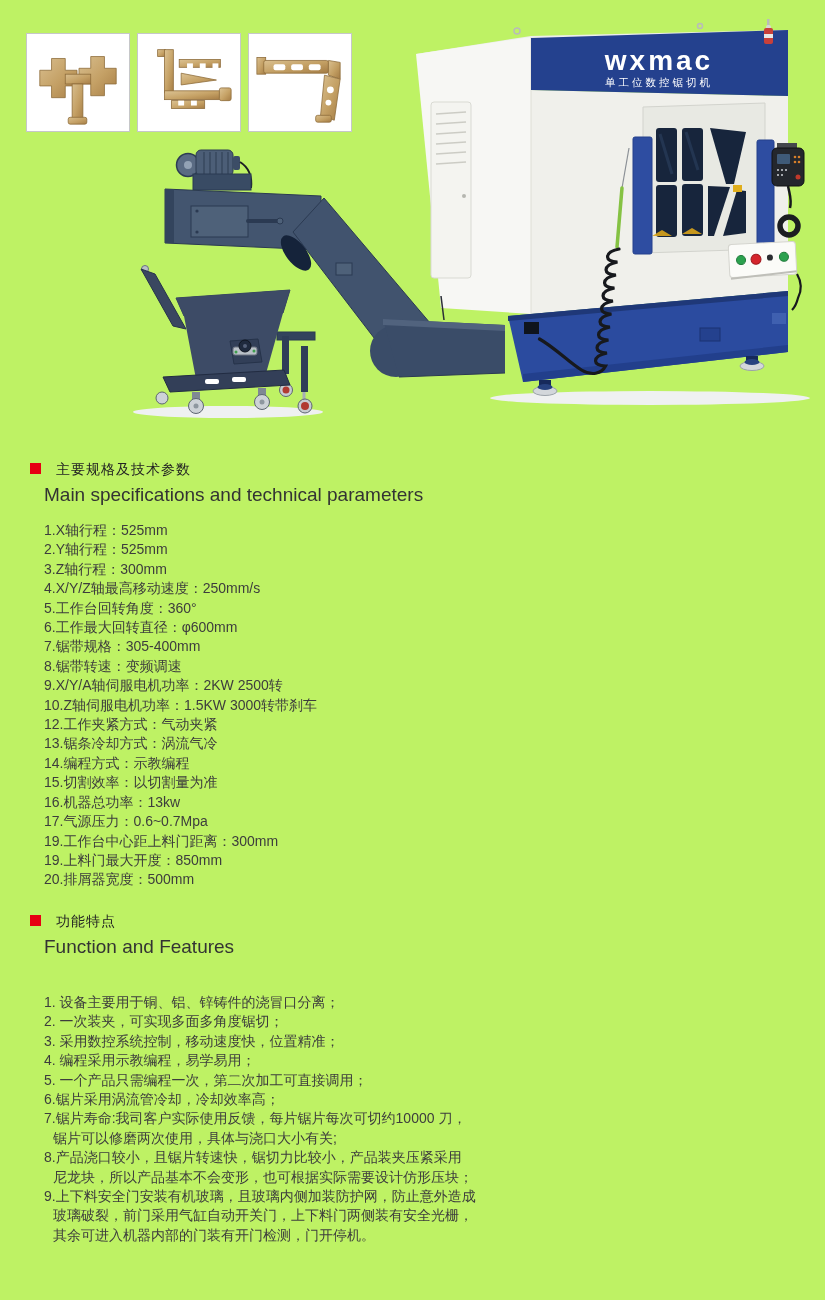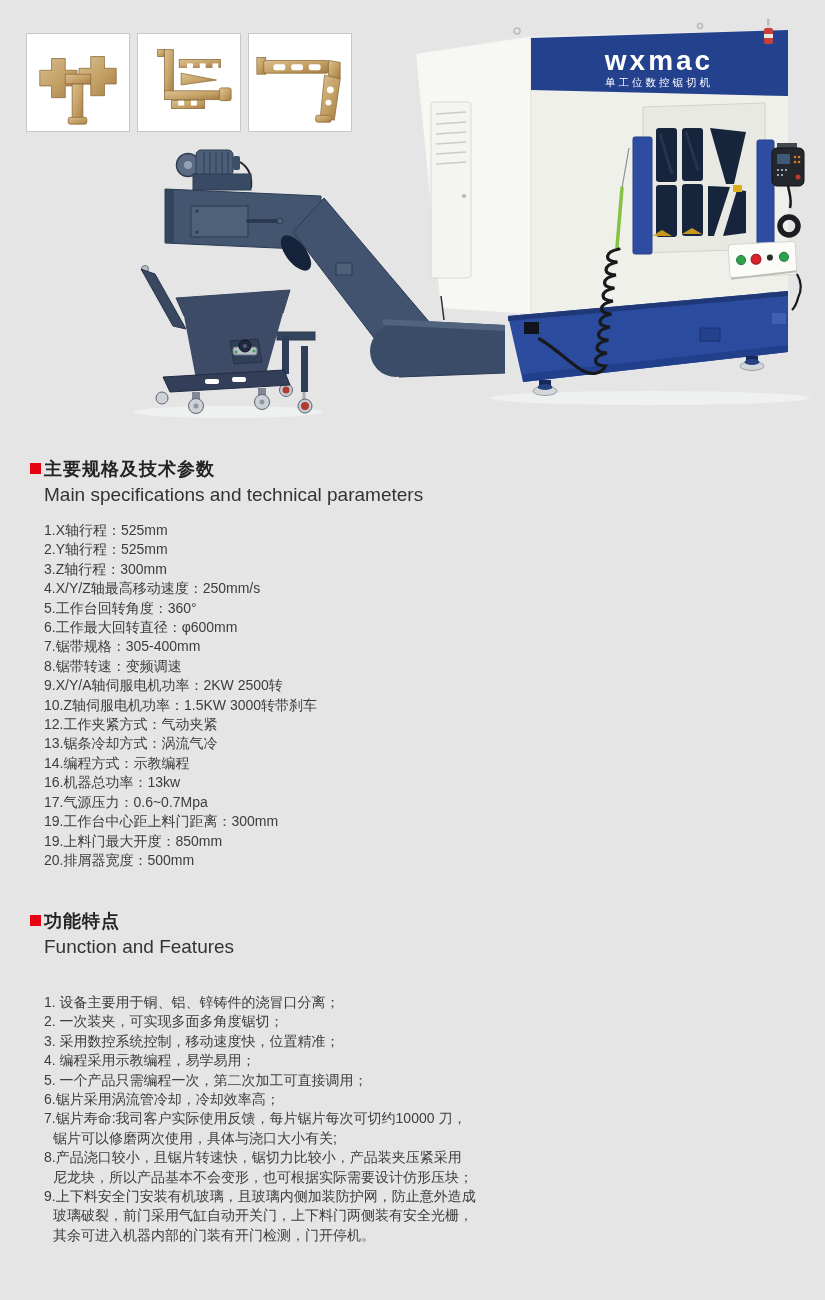--- a/index.html
+++ b/index.html
@@ -1,34 +1,34 @@
 <!DOCTYPE html>
 <html><head>
 <meta charset="utf-8">
 <style>
   html,body{margin:0;padding:0;}
   body{
     width:825px;height:1300px;background:#ffffff;position:relative;overflow:hidden;
     font-family:"Liberation Sans","DejaVu Sans",sans-serif;color:#3c3c3c;
   }
-  .page{position:absolute;inset:0;width:825px;height:1300px;background:#e5e5e5;}
+  .page{position:absolute;inset:0;width:825px;height:1300px;background:#bef264;}
   
   .gallery{position:absolute;left:26px;top:33px;display:flex;gap:7px;}
   .thumb{width:104px;height:99px;border:1px solid #c6c7c9;background:#fff;box-sizing:border-box;}
   .thumb svg{width:100%;height:100%;display:block;}
   
   .machine-wrap{position:absolute;left:0;top:0;width:825px;height:445px;}
   
   .section{position:absolute;left:30px;width:770px;}
   #specs-section{top:456px;}
   #features-section{top:908px;}
   .sec-head{display:flex;align-items:flex-start;}
   .bullet{width:11px;height:11px;background:#e60012;flex:0 0 auto;margin-top:7px;}
   .titles{margin-left:3px;}
-  .t-zh{font-size:18px;line-height:26px;font-weight:bold;color:#232323;letter-spacing:1px;}
+  .t-zh{font-size:14px;line-height:26px;font-weight:normal;color:#232323;letter-spacing:1px;margin-left:12px;}
   .t-en{font-size:19px;line-height:25px;font-weight:normal;color:#333333;}
   .list{margin-left:14px;}
   #specs-list{margin-top:14px;}
   #features-list{margin-top:34px;}
   .spec-row,.feature-line{font-size:14px;line-height:19.4px;color:#3d3d3d;white-space:nowrap;}
   .feature-line.cont{padding-left:9px;}
 </style>
 </head>
 <body>
 
@@ -291,20 +291,21 @@
         <div class="spec-row">4.X/Y/Z轴最高移动速度：250mm/s</div>
         <div class="spec-row">5.工作台回转角度：360°</div>
         <div class="spec-row">6.工作最大回转直径：φ600mm</div>
         <div class="spec-row">7.锯带规格：305-400mm</div>
         <div class="spec-row">8.锯带转速：变频调速</div>
         <div class="spec-row">9.X/Y/A轴伺服电机功率：2KW 2500转</div>
         <div class="spec-row">10.Z轴伺服电机功率：1.5KW 3000转带刹车</div>
         <div class="spec-row">12.工作夹紧方式：气动夹紧</div>
         <div class="spec-row">13.锯条冷却方式：涡流气冷</div>
         <div class="spec-row">14.编程方式：示教编程</div>
+        <div class="spec-row">15.切割效率：以切割量为准</div>
         <div class="spec-row">16.机器总功率：13kw</div>
         <div class="spec-row">17.气源压力：0.6~0.7Mpa</div>
         <div class="spec-row">19.工作台中心距上料门距离：300mm</div>
         <div class="spec-row">19.上料门最大开度：850mm</div>
         <div class="spec-row">20.排屑器宽度：500mm</div>
       </div>
   </section>
 
   <section class="section" id="features-section">
     <div class="sec-head">

